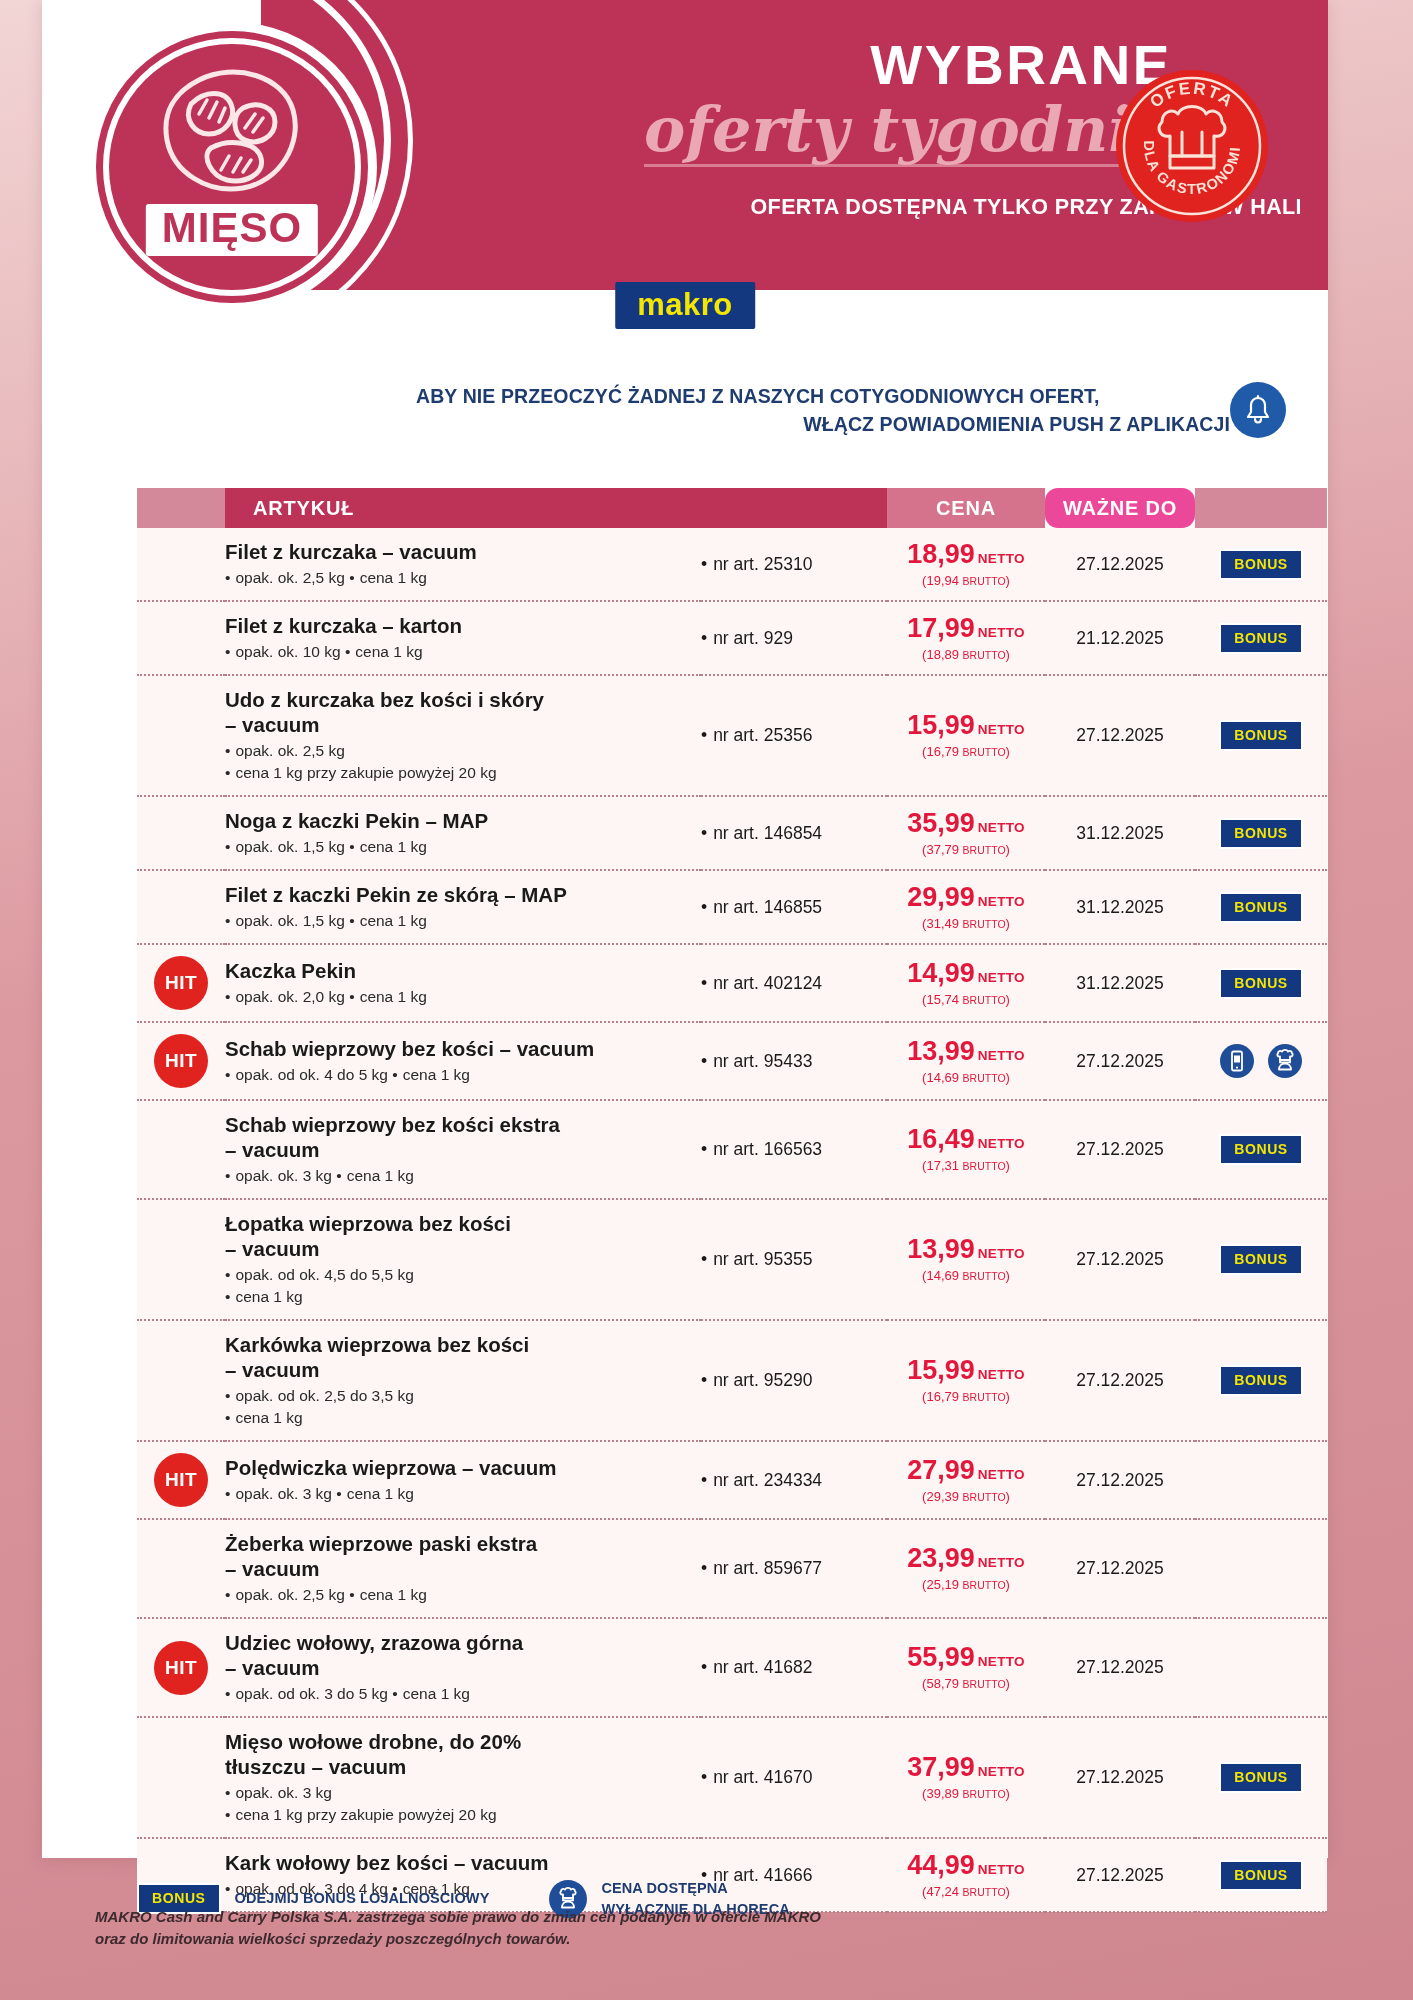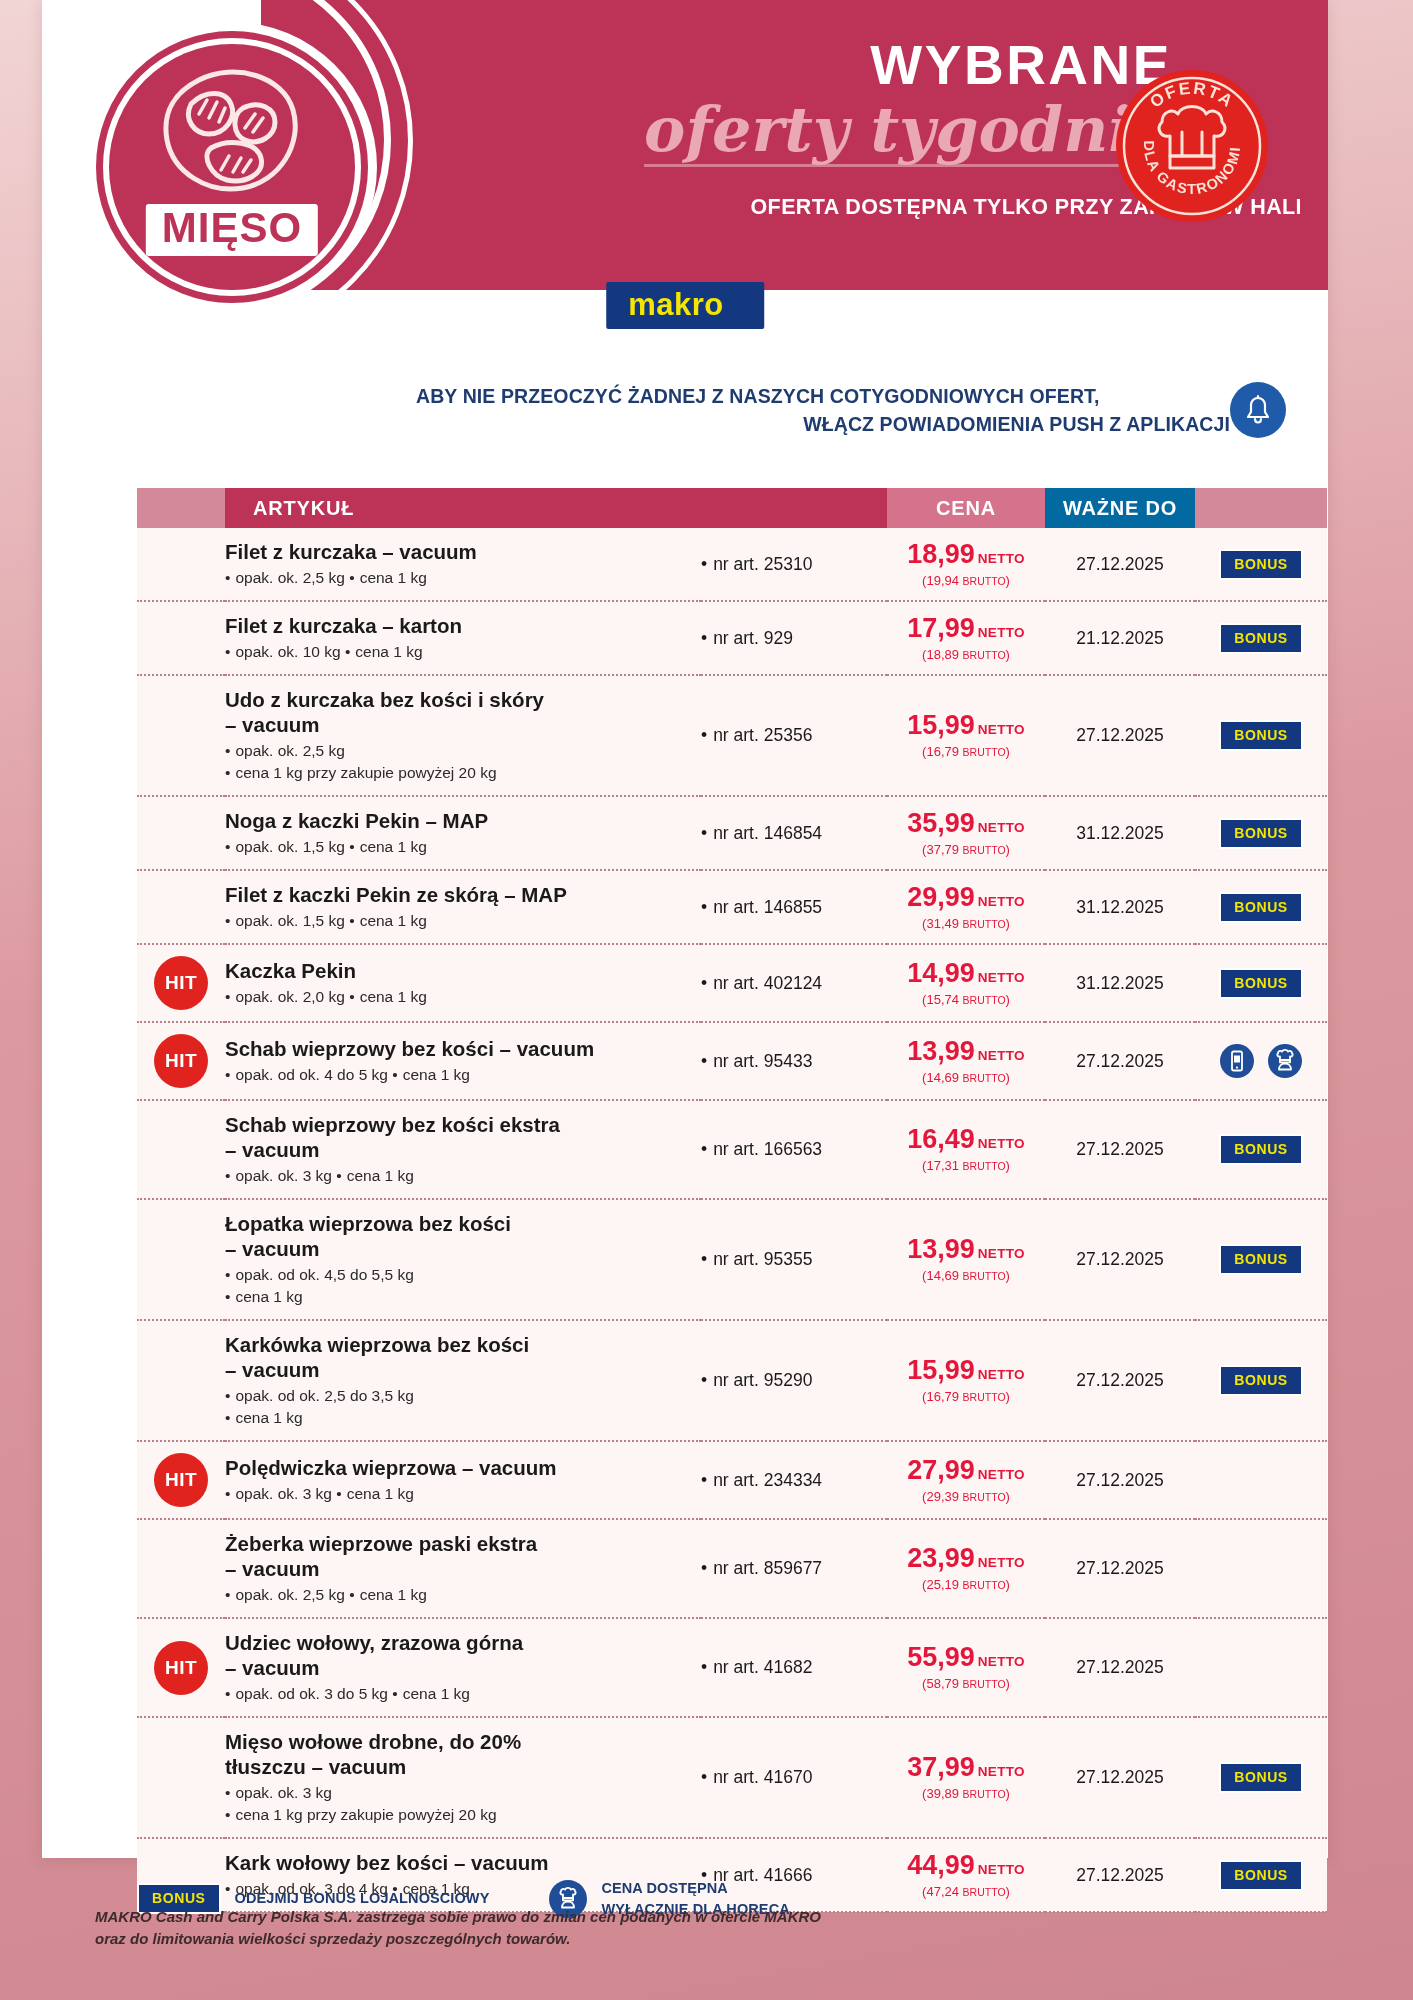--- a/index.html
+++ b/index.html
@@ -144,21 +144,21 @@
     border-radius: 3px;
     white-space: nowrap;
     line-height: 1;
   }
   .makro-logo {
     position: absolute;
     left: 50%;
     transform: translateX(-50%);
     top: 282px;
     background: #14387f;
-    padding: 7px 40px 9px 22px;
+    padding: 7px 22px 9px 22px;
     border-radius: 2px;
   }
   .makro-logo span {
     color: #f5e600;
     font-size: 31px;
     font-weight: bold;
     letter-spacing: .5px;
     line-height: 1;
     display: block;
   }
@@ -214,21 +214,21 @@
     color: #ffffff;
     font-size: 20px;
     font-weight: bold;
     letter-spacing: .8px;
     vertical-align: middle;
   }
   th.h-hit   { background: #d4899b; }
   th.h-art   { background: #bd3257; text-align: left; padding-left: 28px; }
   th.h-nr    { background: #bd3257; }
   th.h-cena  { background: #d4738b; margin-top: 47px; }
-  th.h-data  { background: #0369a1; }
+  th.h-data  { background: #ec4899; border-radius: 13px; }
   th.h-badge { background: #d4899b; }
 
   .offer-table tbody td {
     background: #fdf6f4;
     vertical-align: middle;
     border-bottom: 2px dotted #b9808c;
     padding: 11px 0;
   }
   .offer-table tbody tr:last-child td { border-bottom: 2px dotted #b9808c; }
 

